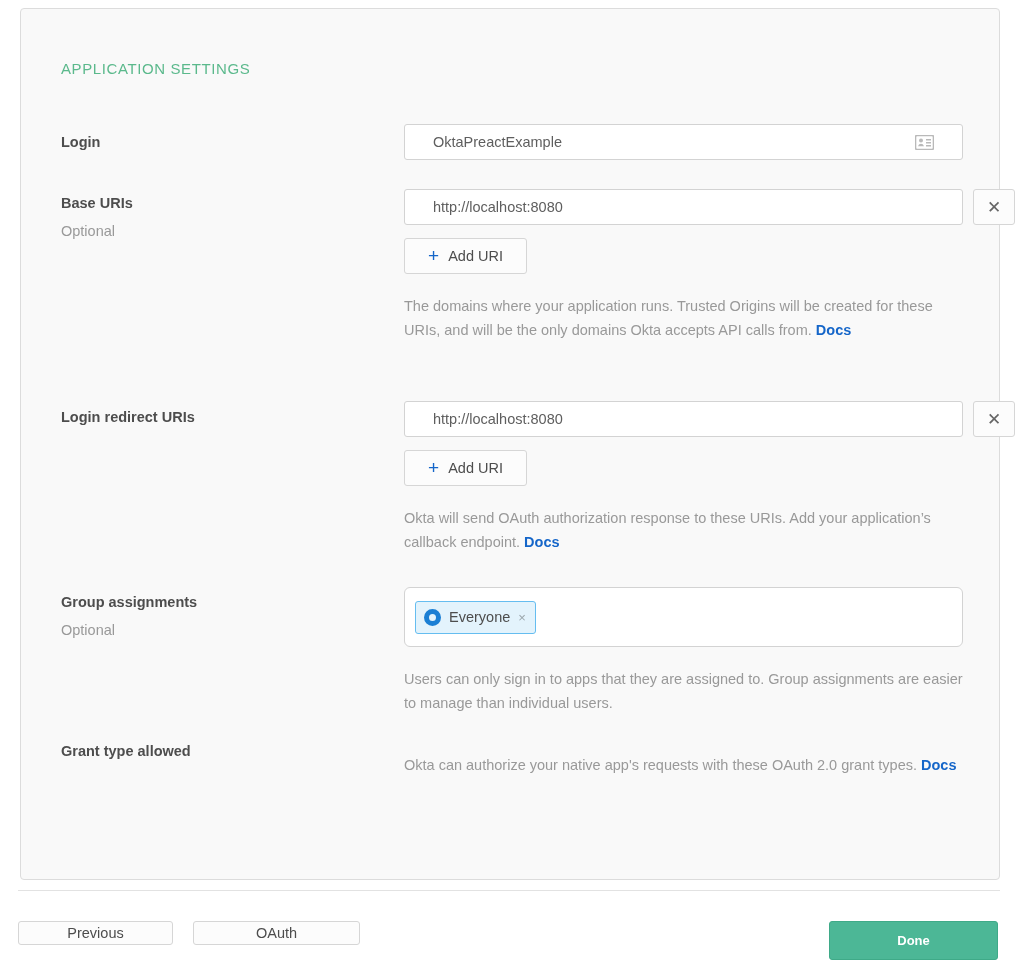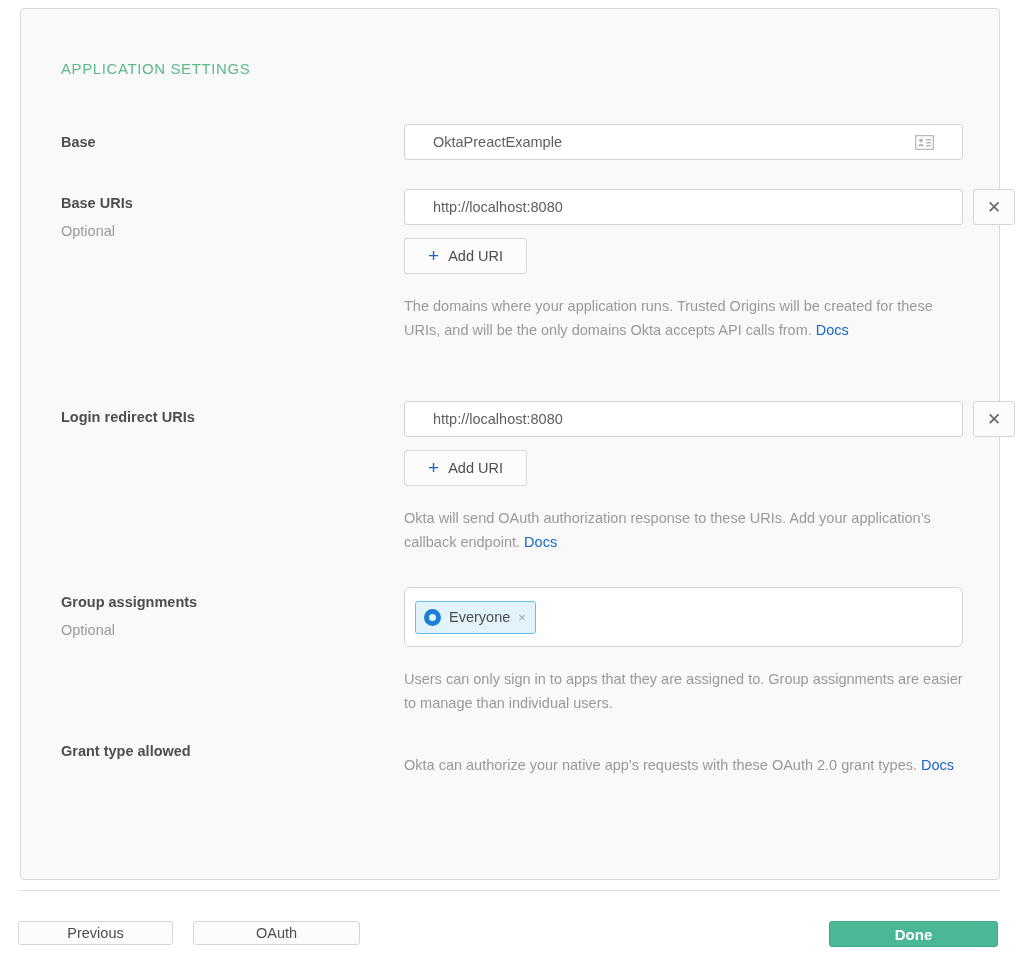--- a/index.html
+++ b/index.html
@@ -159,20 +159,21 @@
     margin-top: 20px;
     width: 560px;
     font-size: 14.5px;
     line-height: 24px;
     color: #999999;
   }
   .docs-link {
     color: #1566c9;
     text-decoration: none;
     cursor: pointer;
+    font-weight: bold;
   }
 
   
   .token-box {
     box-sizing: border-box;
     width: 559px;
     height: 60px;
     background: #ffffff;
     border: 1px solid #d3d3d3;
     border-radius: 6px;
@@ -258,46 +259,46 @@
     align-items: center;
     justify-content: center;
   }
   #btn-previous { left: 18px;  top: 921px; width: 155px; }
   #btn-cancel   { left: 193px; top: 921px; width: 167px; }
   #btn-done {
     position: absolute;
     left: 829px;
     top: 921px;
     width: 169px;
-    height: 26px;
+    height: 39px;
     box-sizing: border-box;
     background: #4cb796;
     border: 1px solid #3faa88;
     border-radius: 3px;
     color: #ffffff;
-    font-size: 15px;
+    font-size: 13px;
     font-weight: bold;
     font-family: "Liberation Sans", sans-serif;
     cursor: pointer;
     display: flex;
     align-items: center;
     justify-content: center;
   }
 </style>
 </head>
 <body>
 
 <div class="page">
 
   <div class="panel">
 
     <div class="panel-title">APPLICATION SETTINGS</div>
 
     <div class="row" style="top:115px;">
-      <div class="row-label" style="top:10px;">Base</div>
+      <div class="row-label" style="top:10px;">Login</div>
       <div class="field-col">
         <div class="text-input input-wide input-with-icon">
           <span class="input-text-val">OktaPreactExample</span>
           <span class="card-icon">
             <svg width="19" height="15" viewBox="0 0 19 15">
               <rect x="0.5" y="0.5" width="18" height="14" rx="1.5" fill="none" stroke="#b6b6b6" stroke-width="1.6"></rect>
               <circle cx="6" cy="5.6" r="2" fill="#b6b6b6"></circle>
               <path d="M3 11.3c0.6-1.9 1.7-2.6 3-2.6s2.4 0.7 3 2.6z" fill="#b6b6b6"></path>
               <rect x="11" y="4" width="5" height="1.5" fill="#b6b6b6"></rect>
               <rect x="11" y="7" width="5" height="1.5" fill="#b6b6b6"></rect>

